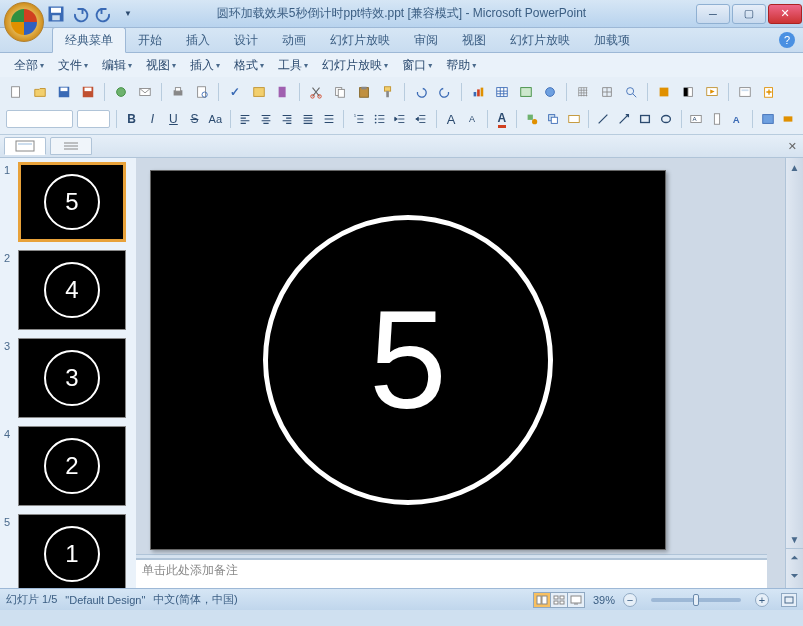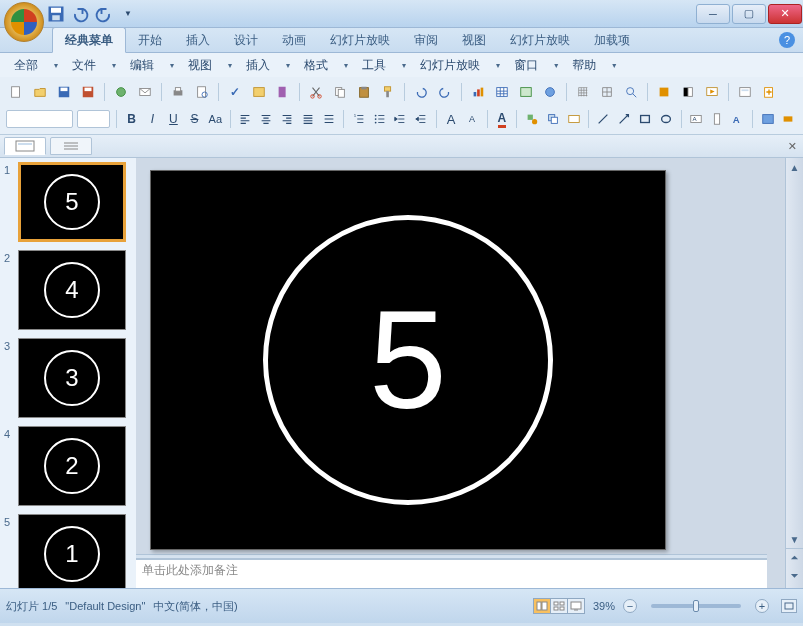--- a/index.html
+++ b/index.html
@@ -15,26 +15,26 @@
 .win-min { background:linear-gradient(#e6eef8,#c7d9ee); border:1px solid #8fb0d2; color:#2b4a6f;}
 .win-max { background:linear-gradient(#e6eef8,#c7d9ee); border:1px solid #8fb0d2; color:#2b4a6f;}
 .win-close { background:linear-gradient(#e68,#c33); border:1px solid #a22; color:#fff; width:46px;}
 
 .office-btn { position:absolute; left:4px; top:2px; width:40px; height:40px; border-radius:50%; background:radial-gradient(#fff,#e8c060 40%,#d09020 70%); border:1px solid #b08030; z-index:10; display:flex; align-items:center; justify-content:center; }
 .office-btn-inner { width:26px; height:26px; border-radius:50%; background:conic-gradient(#d04020 0 90deg,#3060c0 90deg 180deg,#e09000 180deg 270deg,#309040 270deg 360deg); }
 
 
 .ribbon-tabs { height:25px; background:linear-gradient(#d6e6f5,#c8dcf0); display:flex; align-items:flex-end; padding-left:52px; border-bottom:1px solid #9db8d6; position:relative;}
 .tab { padding:4px 12px 3px; font-size:12px; color:#3a5d82; cursor:default; }
-.tab.active { background:#eaf2fa; border:1px solid #9db8d6; border-bottom:1px solid #eaf2fa; border-radius:3px 3px 0 0; margin-bottom:-1px; font-weight:bold; }
+.tab.active { background:#eaf2fa; border:1px solid #9db8d6; border-bottom:1px solid #eaf2fa; border-radius:3px 3px 0 0; margin-bottom:-1px; font-weight:normal; }
 .help-icon { position:absolute; right:8px; top:4px; width:16px; height:16px; border-radius:50%; background:#4a90e2; color:#fff; font-size:11px; display:flex; align-items:center; justify-content:center; }
 
 
 .classic-menu { height:24px; background:#eaf2fa; display:flex; align-items:center; padding-left:8px; gap:2px; font-size:12px; color:#2b4a6f; }
-.classic-menu .m { padding:2px 6px; display:flex; align-items:center; gap:16px; }
+.classic-menu .m { padding:2px 6px; display:flex; align-items:center; gap:2px; }
 .classic-menu .m .tri { font-size:8px; color:#4a6a8c; }
 
 
 .toolbar { background:#e6eff8; border-bottom:1px solid #b8ccde; padding:3px 6px; display:flex; flex-wrap:wrap; gap:3px; align-items:center; }
 .tb-row { display:flex; gap:4px; align-items:center; width:100%; height:24px; }
 .tb { width:20px; height:20px; display:flex; align-items:center; justify-content:center; font-size:12px; border:1px solid transparent; border-radius:2px; }
 .tb svg { width:14px; height:14px; }
 .sep { width:1px; height:18px; background:#b8ccde; margin:0 2px; }
 
 
@@ -57,21 +57,21 @@
 .slide .big-circ { width:290px; height:290px; border:5px solid #fff; border-radius:50%; display:flex; align-items:center; justify-content:center; }
 .slide .big-num { color:#fff; font-size:140px; font-weight:normal; }
 .vscroll { width:18px; background:linear-gradient(90deg,#e0e8f2,#cdd8e6); border-left:1px solid #b0c4d8; display:flex; flex-direction:column; }
 .vscroll .arr { height:18px; font-size:10px; display:flex; align-items:center; justify-content:center; color:#4a6a8c; }
 .vscroll .track { flex:1; position:relative; }
 .vscroll .below { height:40px; border-top:1px solid #b0c4d8; display:flex; flex-direction:column; }
 .notes { height:30px; background:#fff; border-top:1px solid #b0c4d8; padding:2px 6px; font-size:12px; color:#888; margin-right:18px;}
 .splitter { height:5px; background:#d6e3f0; border-top:1px solid #b0c4d8; border-bottom:1px solid #b0c4d8; cursor:ns-resize; margin-right:18px;}
 
 
-.statusbar { height:35px; background:linear-gradient(#d6e6f5,#c0d6ec); border-top:1px solid #9db8d6; display:flex; align-items:center; font-size:11px; color:#3a5d82; padding:0 6px; gap:8px; }
+.statusbar { height:22px; background:linear-gradient(#d6e6f5,#c0d6ec); border-top:1px solid #9db8d6; display:flex; align-items:center; font-size:11px; color:#3a5d82; padding:0 6px; gap:8px; }
 .statusbar .spacer { flex:1; }
 .statusbar .vb { width:18px; height:16px; border:1px solid #8fa8c2; margin-left:-1px; display:flex; align-items:center; justify-content:center; font-size:9px; background:#e6eff8;}
 .statusbar .vb.active { background:#f8c060; }
 .zoom-slider { width:90px; height:4px; background:#9db8d6; position:relative; border-radius:2px; margin:0 6px;}
 .zoom-slider .h { position:absolute; left:42px; top:-4px; width:6px; height:12px; background:#e6eff8; border:1px solid #6a8aac; border-radius:2px;}
 </style>
 </head>
 <body>
 
 <div class="office-btn">
@@ -94,20 +94,21 @@
         </svg>
       </div>
     <div class="btn">
         <svg viewBox="0 0 16 16">
           <path d="M6 4 A5 5 0 1 0 12 8" fill="none" stroke="#3a6ab5" stroke-width="1.5"></path>
           <path d="M10 4 L6 4 L6 8" fill="none" stroke="#3a6ab5" stroke-width="1.5"></path>
         </svg>
       </div>
     <div class="btn" style="font-size:8px">▼</div>
   </div>
+  <div class="title-text">圆环加载效果5秒倒计时ppt特效.ppt [兼容模式] - Microsoft PowerPoint</div>
   <div class="winctrl">
     <div class="win-min">─</div>
     <div class="win-max">▢</div>
     <div class="win-close">✕</div>
   </div>
 </div>
 
 <div class="ribbon-tabs">
   <div class="tab active">经典菜单</div>
   <div class="tab">开始</div>

